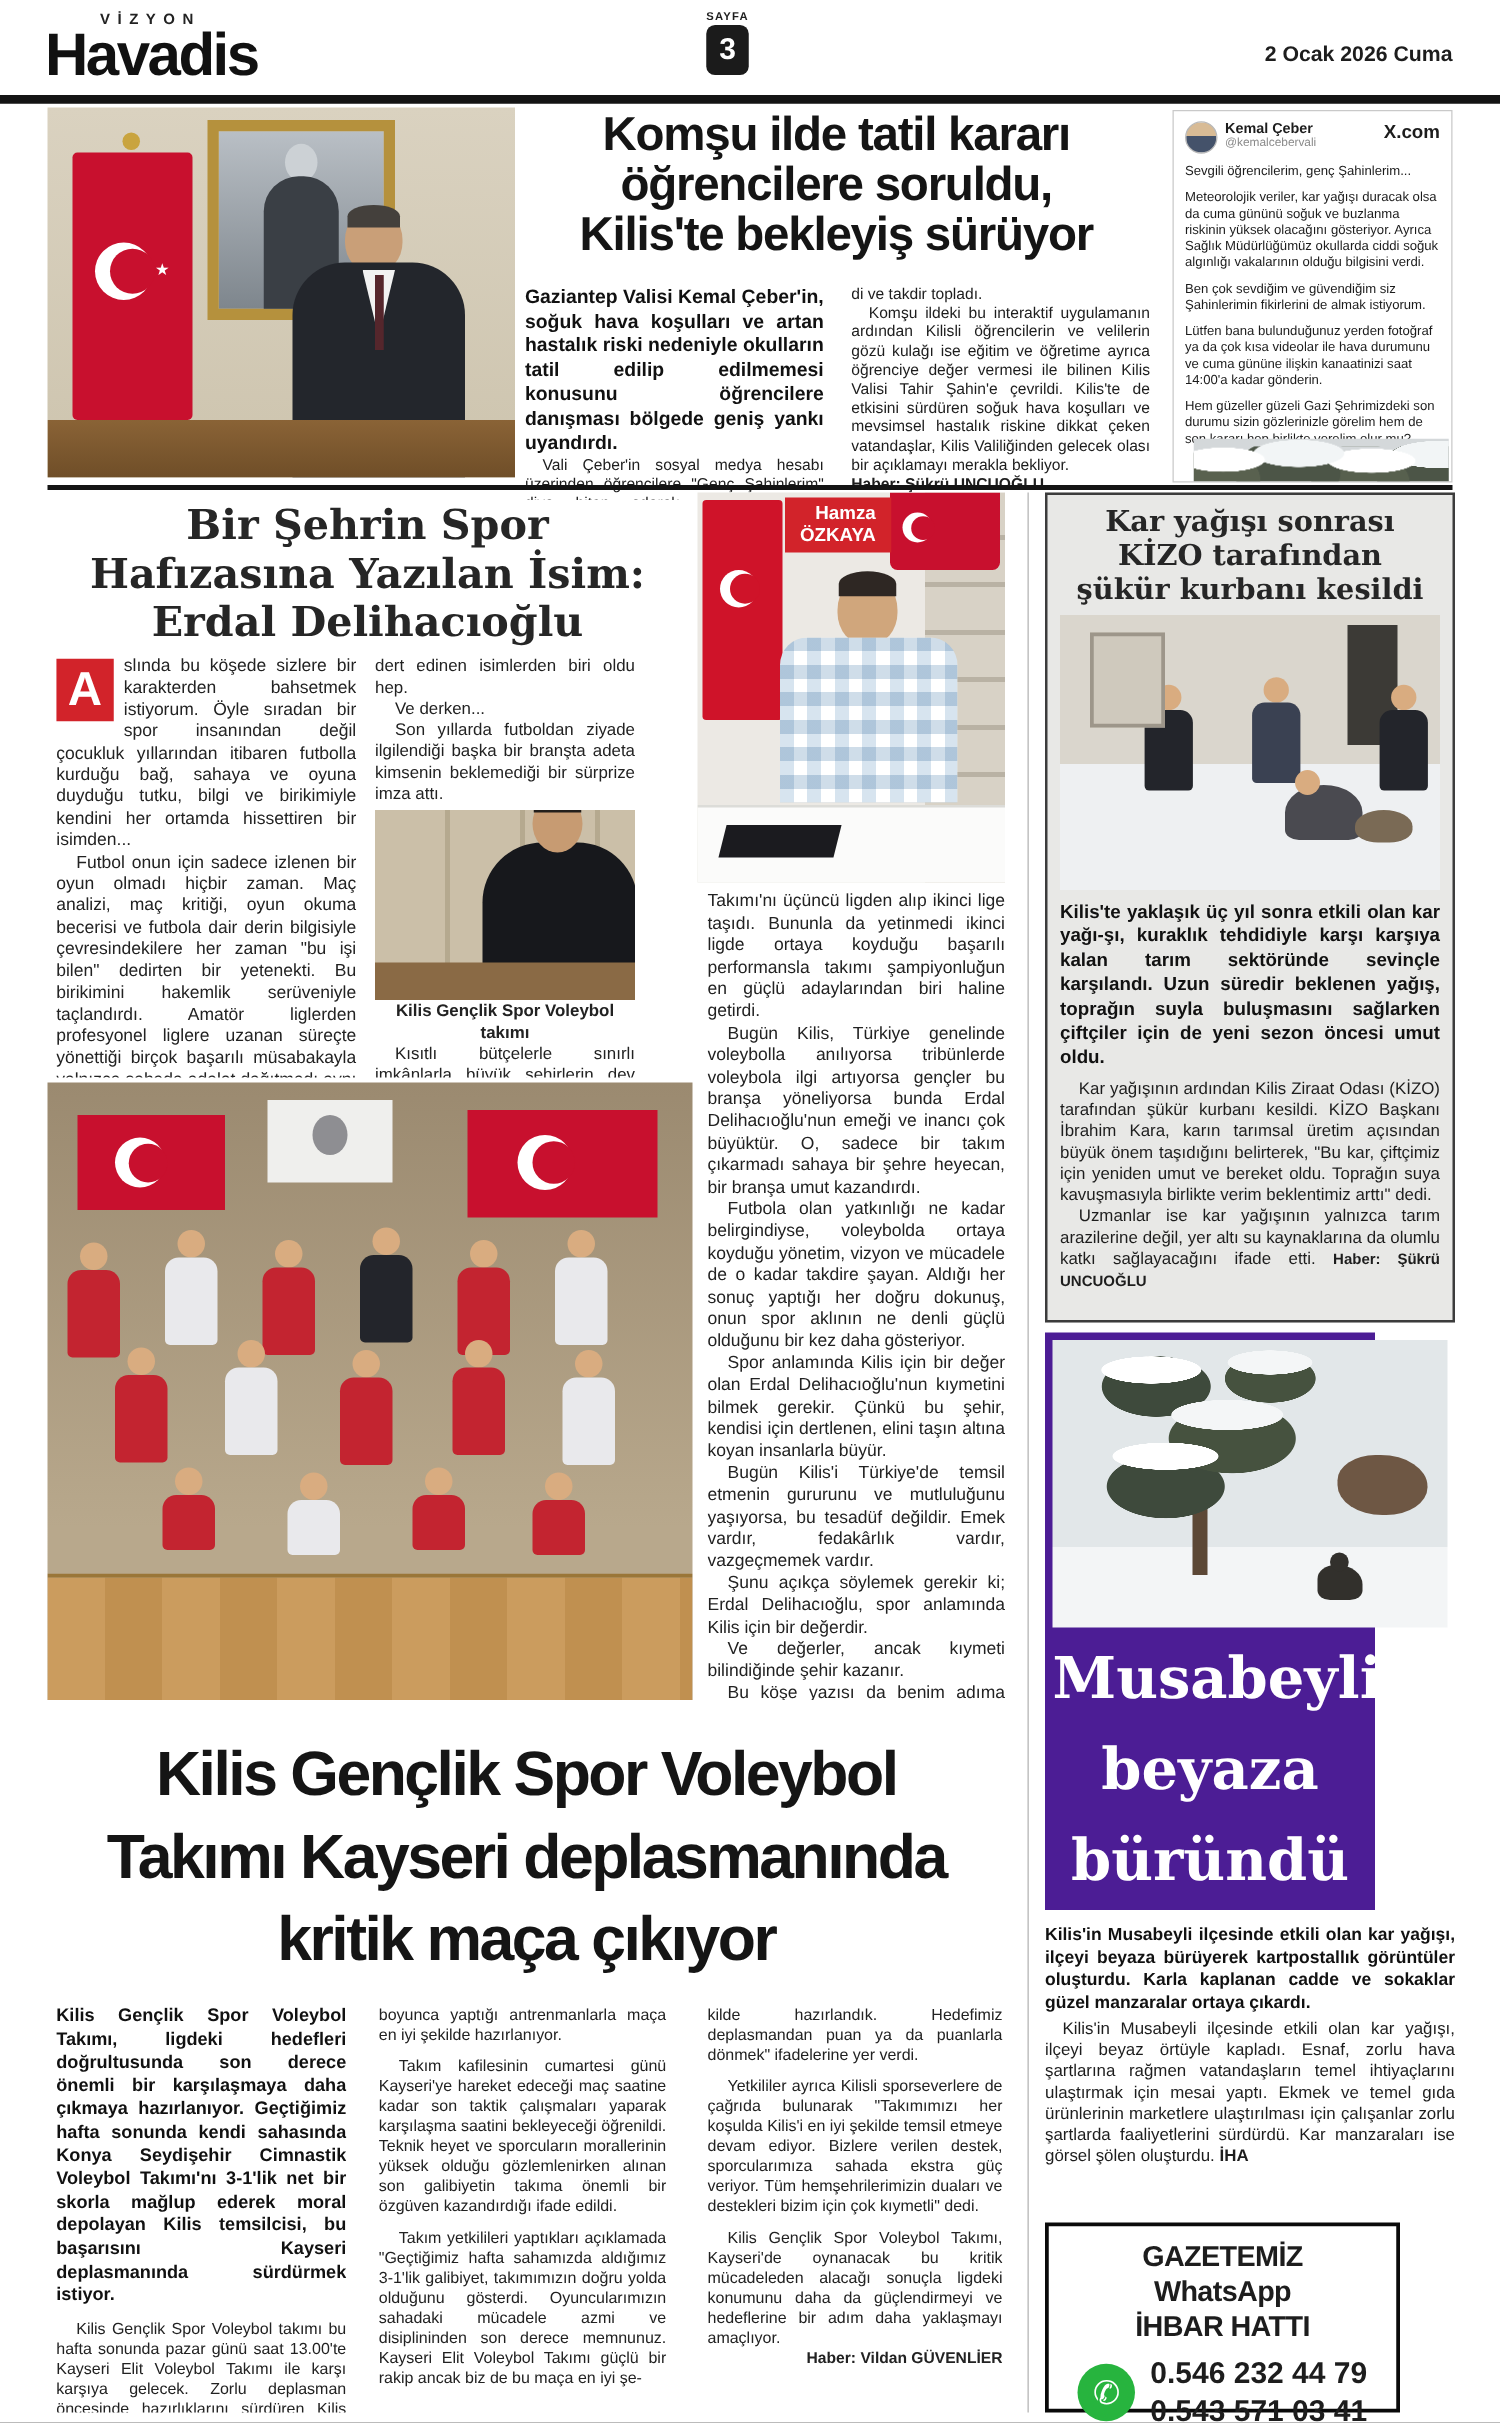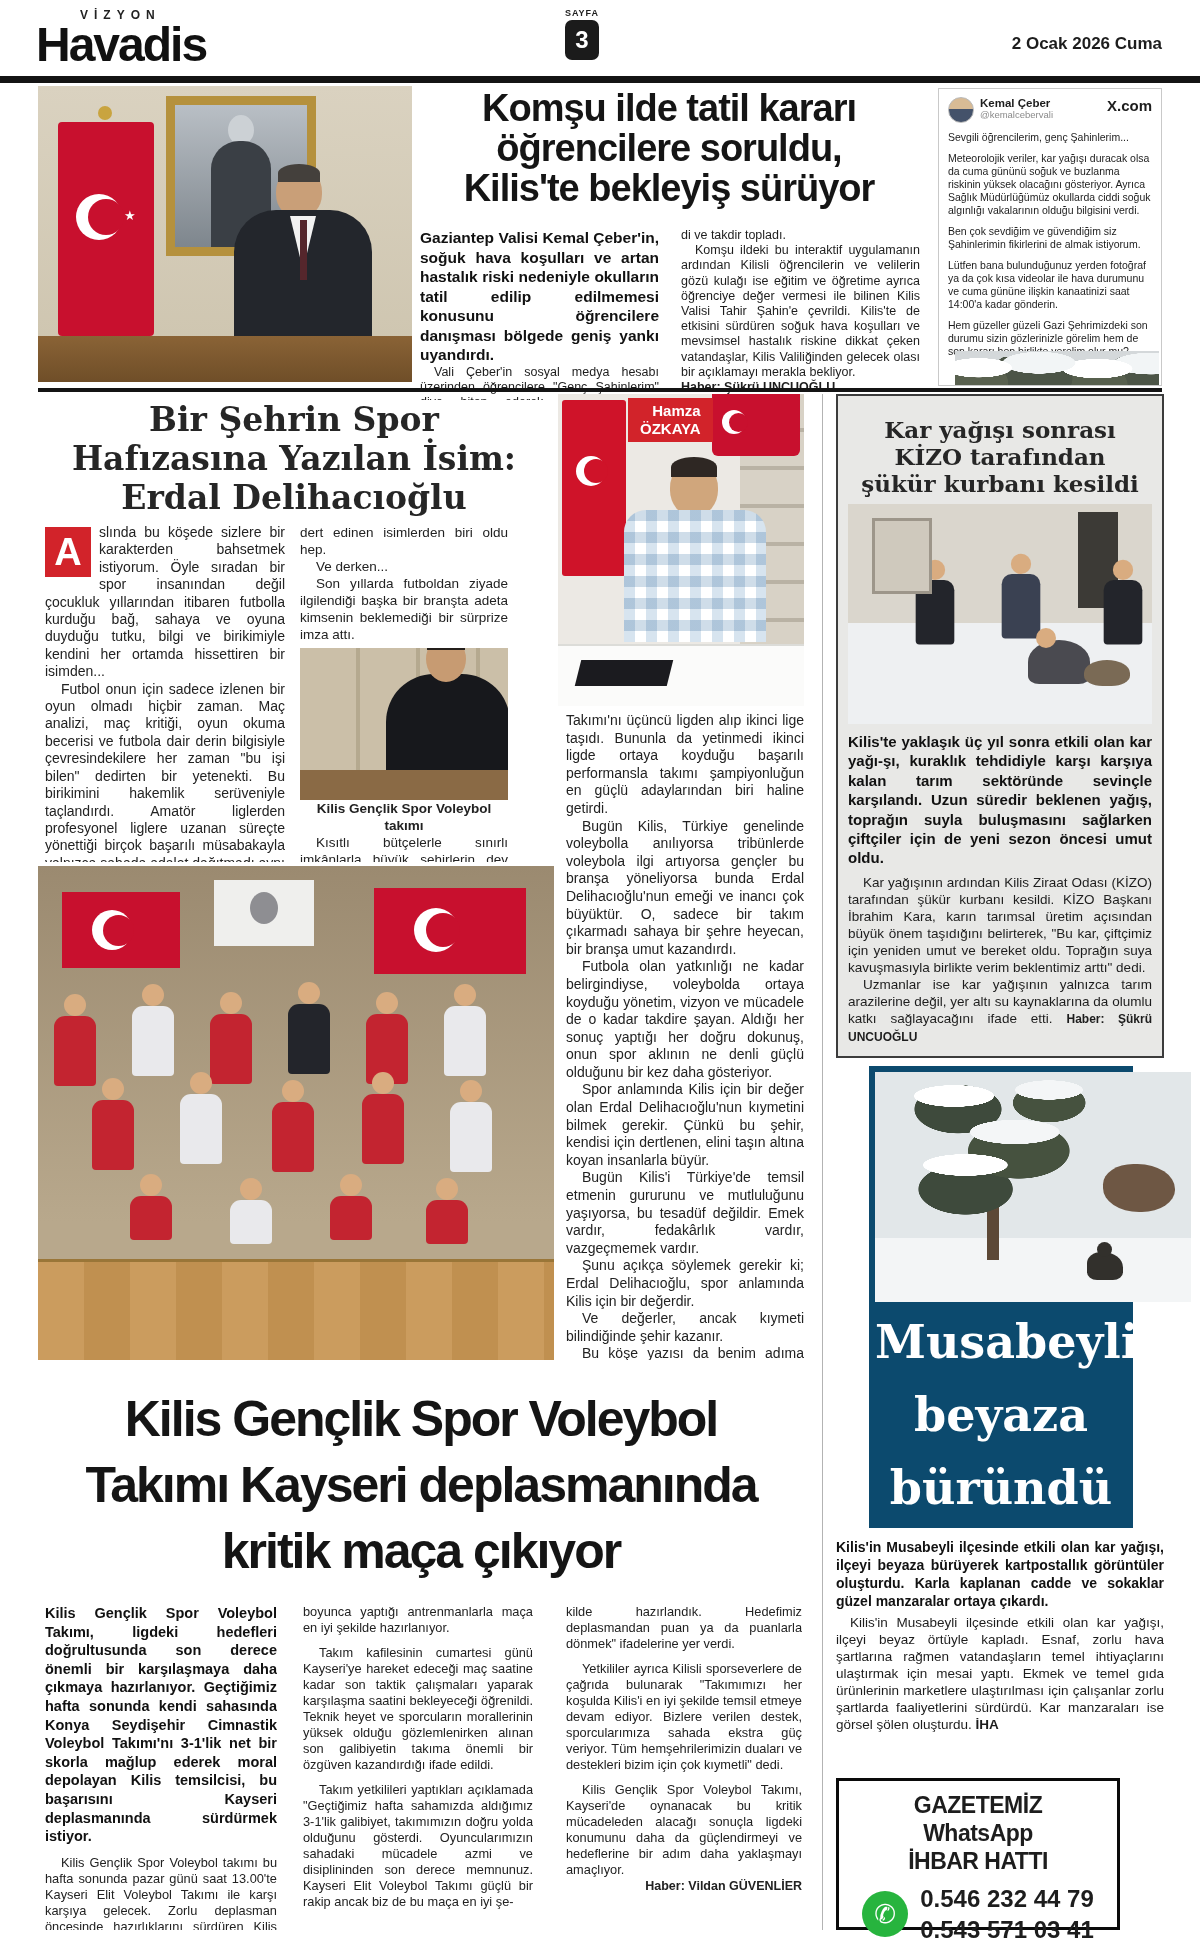--- a/index.html
+++ b/index.html
@@ -156,38 +156,38 @@
   .team-ph .per:nth-of-type(11){left:410px;top:214px}
   .team-ph .per:nth-of-type(12){left:90px;top:308px}
   .team-ph .per:nth-of-type(13){left:190px;top:312px}
   .team-ph .per:nth-of-type(14){left:290px;top:308px}
   .team-ph .per:nth-of-type(15){left:386px;top:312px}
   .ball{position:absolute;left:244px;top:414px;width:34px;height:34px;border-radius:50%;
         background:#f5f4f0;border:2px solid #cfccc4}
 
   
   .kizo{position:absolute;left:836px;top:394px;width:328px;height:664px;border:2px solid #3c3c3c;
-        background:#e8e8e6;padding:20px 10px;overflow:hidden}
+        background:#e8e8e6;padding:8px 10px;overflow:hidden}
   .kizo-hl{font-size:23px;line-height:27px}
   .kizo-ph{width:100%;height:220px;margin:7px 0 8px;background:linear-gradient(#dad6cd 0 54%,#eef0f2 54%)}
   .kizo-ph::before{content:"";position:absolute;right:34px;top:8px;width:40px;height:96px;background:#3c3a36}
   .kizo-ph::after{content:"";position:absolute;left:24px;top:14px;width:54px;height:70px;background:#cfc9bd;border:3px solid #9d968a}
   .kizo-ph .per{transform:scale(.92)}
   .kizo-ph .per:nth-of-type(1){left:64px;top:52px}
   .kizo-ph .per:nth-of-type(2){left:150px;top:46px}
   .kizo-ph .per:nth-of-type(3){left:252px;top:52px}
   .crouch{position:absolute;left:180px;top:136px;width:62px;height:44px;border-radius:50% 50% 18% 18%;background:#4a4a50}
   .crouch::before{content:"";position:absolute;left:8px;top:-12px;width:20px;height:20px;border-radius:50%;background:#d9ac80}
   .sheep{position:absolute;left:236px;top:156px;width:46px;height:26px;border-radius:50% 50% 40% 40%;background:#7a6a55}
   .kizo-lead{font-weight:bold;font-size:15px;line-height:19.4px;text-align:justify;color:#111}
   .kizo-body{font-size:13.5px;line-height:17px;text-align:justify;margin-top:6px}
   .kizo-body p.ind{text-indent:15px}
   .kizo-byline{font-size:12px;font-weight:bold}
 
-  .mus{position:absolute;left:869px;top:1066px;width:264px;height:462px;background:#0c4a6e;padding:6px}
+  .mus{position:absolute;left:836px;top:1066px;width:264px;height:462px;background:#4c1d95;padding:6px}
   .mus-ph{width:316px;height:230px;background:linear-gradient(#e2e7e9 0 72%,#f3f5f6 72%)}
   .tree-fol{position:absolute;left:26px;top:2px;width:190px;height:160px;background:
     radial-gradient(ellipse 72px 40px at 30% 22%,#3e4a3c 60%,transparent 61%),
     radial-gradient(ellipse 84px 46px at 62% 48%,#46523f 60%,transparent 61%),
     radial-gradient(ellipse 78px 42px at 34% 72%,#3e4a3c 60%,transparent 61%),
     radial-gradient(ellipse 60px 32px at 78% 18%,#46523f 60%,transparent 61%)}
   .tree-snow{position:absolute;left:22px;top:-6px;width:190px;height:150px;background:
     radial-gradient(ellipse 66px 18px at 30% 20%,#ffffff 60%,transparent 61%),
     radial-gradient(ellipse 74px 20px at 62% 44%,#f4f6f7 60%,transparent 61%),
     radial-gradient(ellipse 70px 18px at 36% 66%,#ffffff 60%,transparent 61%),

